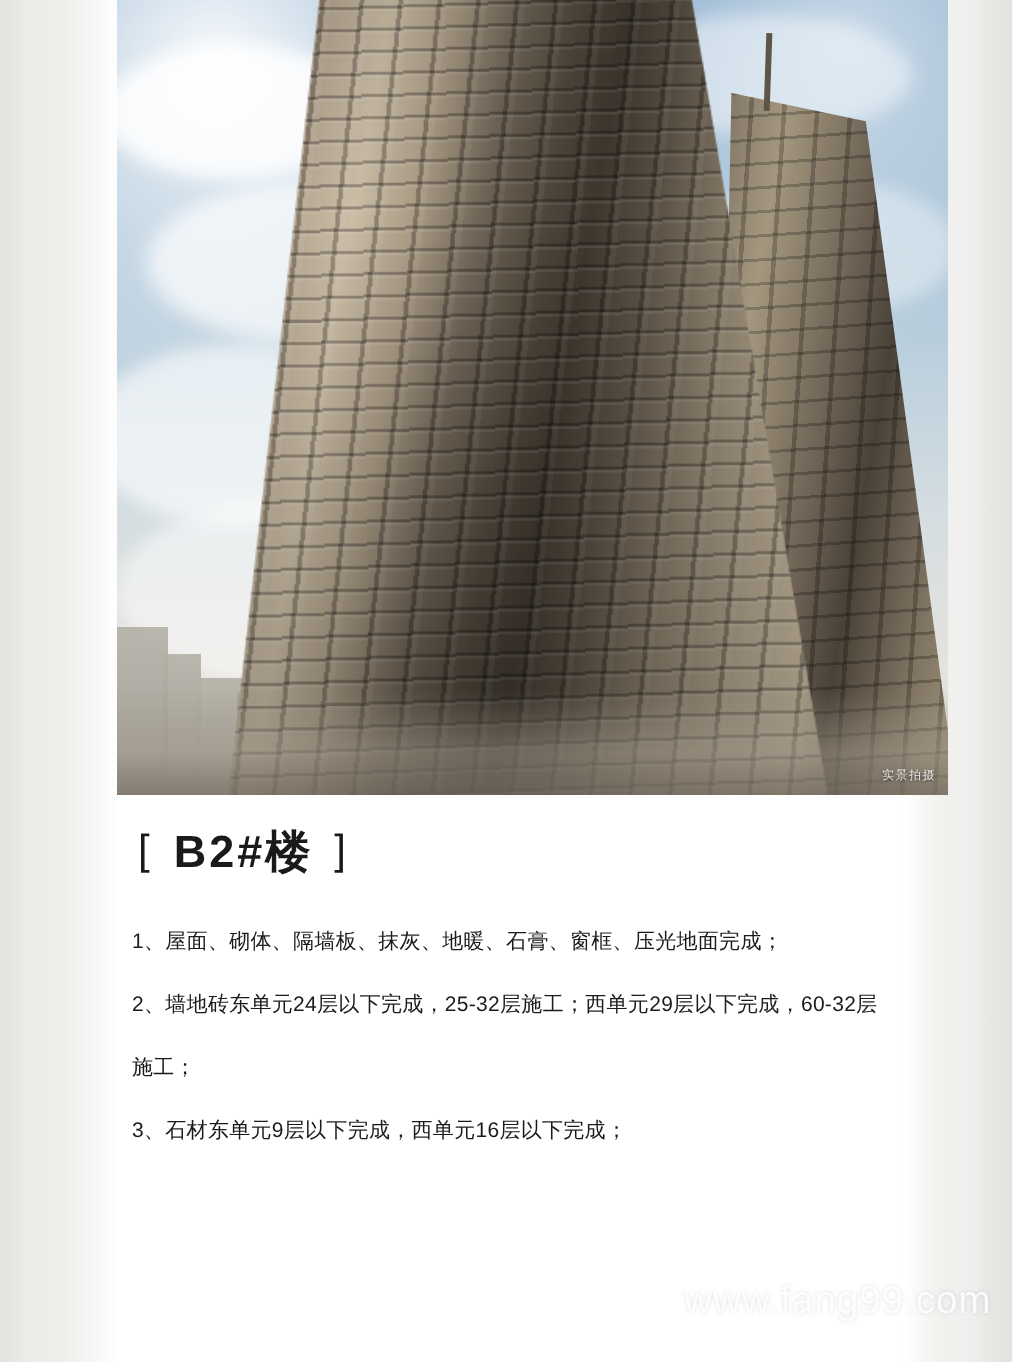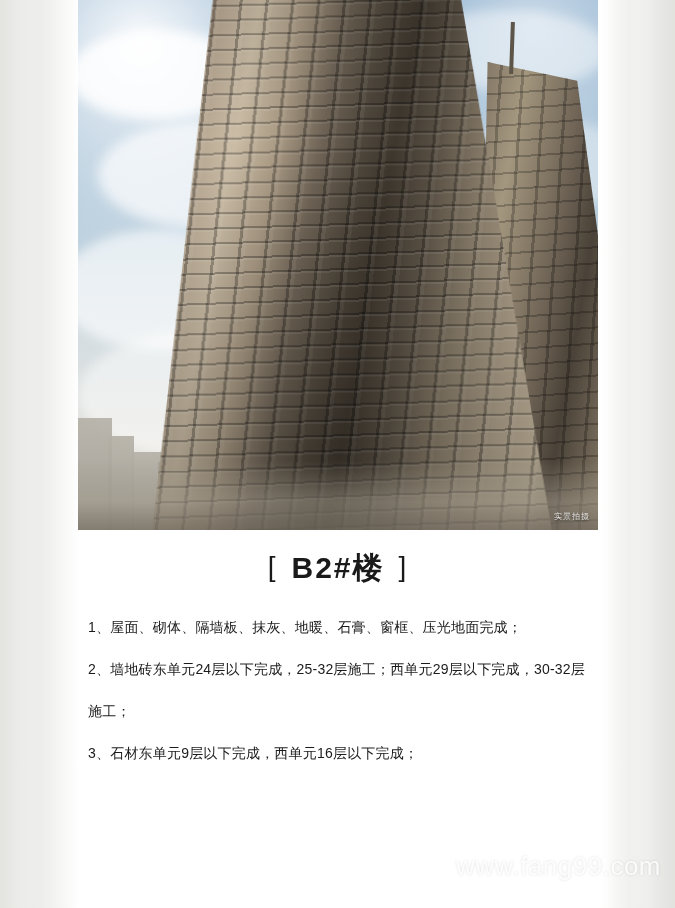--- a/index.html
+++ b/index.html
@@ -49,20 +49,21 @@
 
   
   .photo-wrap {
     position: absolute;
     left: 78px;
     top: 0px;
     width: 520px;
     height: 530px;
     overflow: hidden;
     background: #2a2622;
+    padding-left: 34px;
   }
   .sky {
     position: absolute;
     inset: 0;
     background:
       radial-gradient(circle at 12% 8%, rgba(255,255,255,0.95) 0%, rgba(255,255,255,0.0) 32%),
       radial-gradient(circle at 88% 4%, rgba(255,255,255,0.55) 0%, rgba(255,255,255,0.0) 30%),
       linear-gradient(180deg, #7fa6c8 0%, #9ab9d2 22%, #bcd0de 45%, #d6dee1 66%, #e4e3dd 84%, #ddd8cf 100%);
   }
   .cloud {
@@ -208,21 +209,21 @@
     letter-spacing: 1px;
     text-shadow: 0 1px 2px rgba(0,0,0,.6);
   }
 
   
   .title-row {
     position: absolute;
     left: 78px;
     top: 548px;
     width: 520px;
-    text-align: center;
+    text-align: left;
     font-family: "Liberation Sans", sans-serif;
     font-weight: bold;
     font-size: 30px;
     color: #1a1a1a;
     letter-spacing: 2px;
     white-space: nowrap;
   }
   .bracket {
     font-weight: normal;
     font-size: 28px;
@@ -298,18 +299,18 @@
 
     <div class="photo-watermark">实景拍摄</div>
   </div>
 
   <div class="title-row">
     <span class="bracket">[</span><span>B2#楼</span><span class="bracket">]</span>
   </div>
 
   <div class="body-text">
     <p class="para">1、屋面、砌体、隔墙板、抹灰、地暖、石膏、窗框、压光地面完成；</p>
-    <p class="para">2、墙地砖东单元24层以下完成，25-32层施工；西单元29层以下完成，30-32层施工；</p>
+    <p class="para">2、墙地砖东单元24层以下完成，25-32层施工；西单元29层以下完成，60-32层施工；</p>
     <p class="para">3、石材东单元9层以下完成，西单元16层以下完成；</p>
   </div>
 
   <div class="site-watermark">www.fang99.com</div>
 </div>
 
 </body></html>

